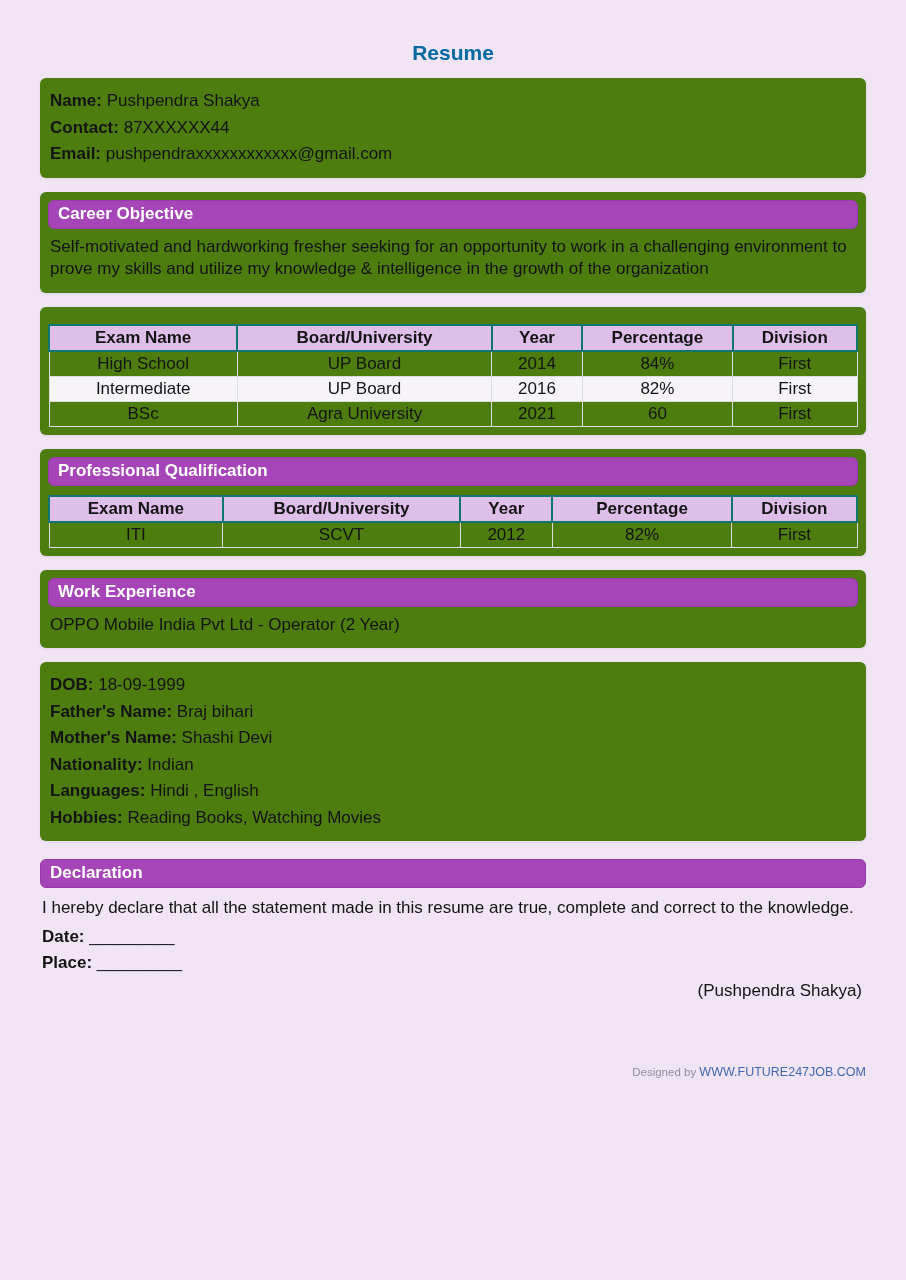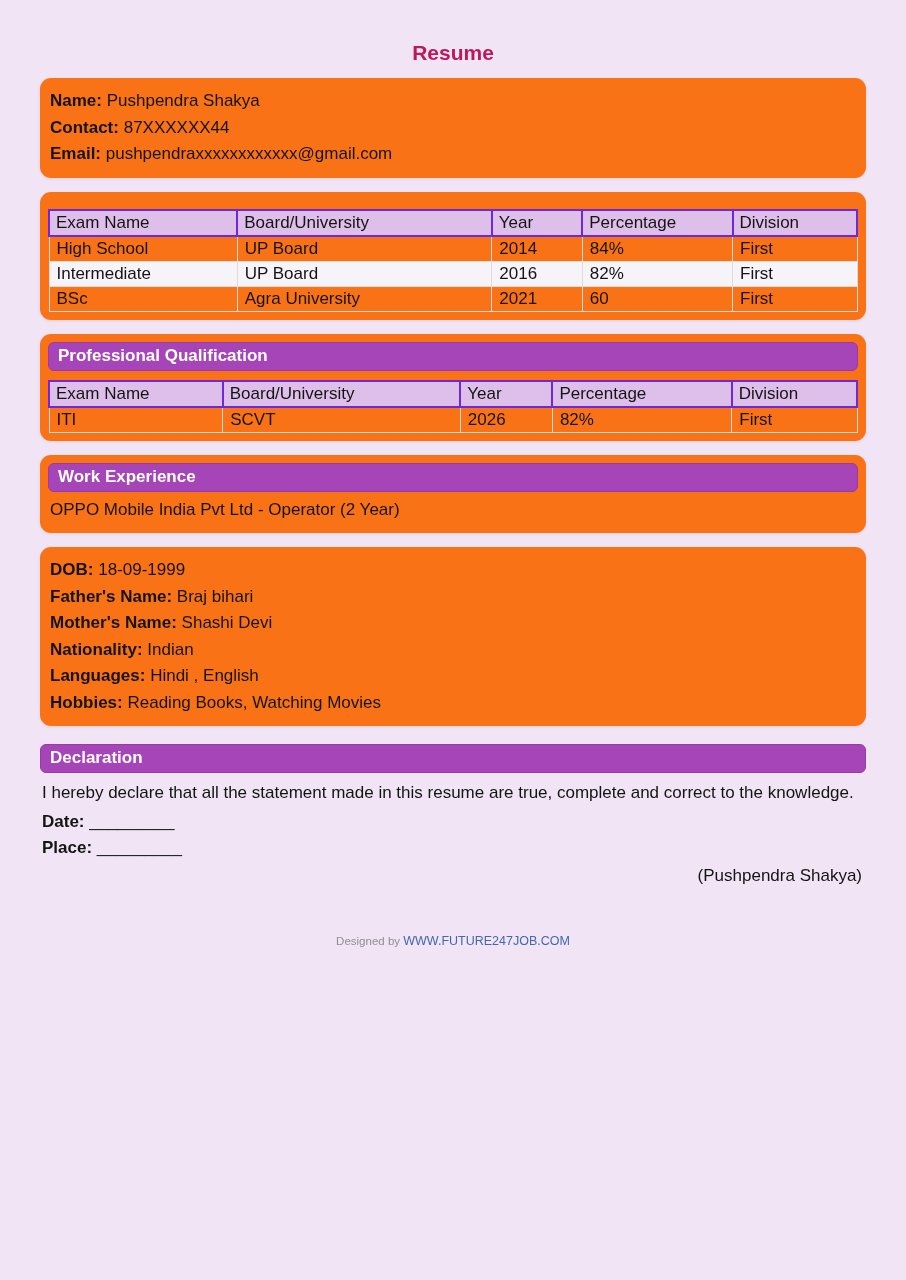--- a/index.html
+++ b/index.html
@@ -7,29 +7,29 @@
     margin: 0; padding: 0;
     width: 906px; height: 1280px;
     background: #f0e4f5;
     font-family: "Liberation Sans", sans-serif;
     color: #141414;
     overflow: hidden;
   }
   .wrap { width: 826px; margin: 0 auto; }
   .title {
     text-align: center;
-    color: #be185d;
+    color: #0369a1;
     font-weight: bold;
     font-size: 21px;
     padding-top: 41px;
     margin: 0 0 13px 0;
   }
   .card {
-    background: #f97316;
-    border-radius: 11px;
+    background: #4d7c0f;
+    border-radius: 6px;
     padding: 8px;
     margin-bottom: 14px;
     box-shadow: 0 1px 3px rgba(110, 60, 130, 0.10);
   }
   .bar {
     background: #a645b7;
     border: 1px solid #9a39ab;
     color: #ffffff;
     font-weight: bold;
     font-size: 17px;
@@ -46,31 +46,31 @@
     margin: 7px 2px 4px 2px;
   }
   table {
     width: 100%;
     border-collapse: collapse;
     font-size: 17px;
     margin-top: 9px;
   }
   th {
     background: #debfe9;
-    font-weight: normal;
-    text-align: left;
+    font-weight: bold;
+    text-align: center;
     padding: 2px 6px;
     height: 24px;
-    border: 2px solid #6d28d9;
+    border: 2px solid #0f766e;
   }
   td {
     padding: 2px 7px;
     height: 25px;
     border: 1px solid #dcdcdc;
-    text-align: left;
+    text-align: center;
   }
   tbody tr:nth-child(even) { background: #f7f4f9; }
   .tbl-academic th:nth-child(1) { width: 23.3%; }
   .tbl-academic th:nth-child(2) { width: 31.5%; }
   .tbl-academic th:nth-child(3) { width: 11.2%; }
   .tbl-academic th:nth-child(4) { width: 18.6%; }
   .tbl-academic th:nth-child(5) { width: 15.4%; }
   .tbl-professional th:nth-child(1) { width: 21.5%; }
   .tbl-professional th:nth-child(2) { width: 29.4%; }
   .tbl-professional th:nth-child(3) { width: 11.4%; }
@@ -84,22 +84,22 @@
   }
   .decl-line { font-size: 17px; line-height: 26px; padding: 0 2px; }
   .signature {
     text-align: right;
     font-size: 17px;
     line-height: 26px;
     margin-top: 2px;
     padding-right: 4px;
   }
   .footer {
-    text-align: center;
-    margin-top: 42px;
+    text-align: right;
+    margin-top: 58px;
   }
   .footer .designed { color: #8f8f93; font-size: 11.5px; }
   .footer .site-link {
     color: #4168ae;
     font-size: 12.5px;
     text-decoration: none;
   }
 </style>
 </head>
 <body>
@@ -109,20 +109,24 @@
   <h1 class="title">Resume</h1>
 
   <div class="card">
     <div class="lines">
         <div class="line"><b>Name:</b> Pushpendra Shakya</div>
         <div class="line"><b>Contact:</b> 87XXXXXX44</div>
         <div class="line"><b>Email:</b> pushpendraxxxxxxxxxxxx@gmail.com</div>
       </div>
   </div>
 
+  <div class="card">
+    <div class="bar">Career Objective</div>
+    <div class="para">Self-motivated and hardworking fresher seeking for an opportunity to work in a challenging environment to prove my skills and utilize my knowledge &amp; intelligence in the growth of the organization</div>
+  </div>
 
   <div class="card">
     <table class="tbl-academic">
         <thead>
           <tr>
             <th>Exam Name</th>
             <th>Board/University</th>
             <th>Year</th>
             <th>Percentage</th>
             <th>Division</th>
@@ -163,21 +167,21 @@
             <th>Board/University</th>
             <th>Year</th>
             <th>Percentage</th>
             <th>Division</th>
           </tr>
         </thead>
         <tbody>
           <tr>
             <td>ITI</td>
             <td>SCVT</td>
-            <td>2026</td>
+            <td>2012</td>
             <td>82%</td>
             <td>First</td>
           </tr>
         </tbody>
       </table>
   </div>
 
   <div class="card">
     <div class="bar">Work Experience</div>
     <div class="para">OPPO Mobile India Pvt Ltd - Operator (2 Year)</div>

